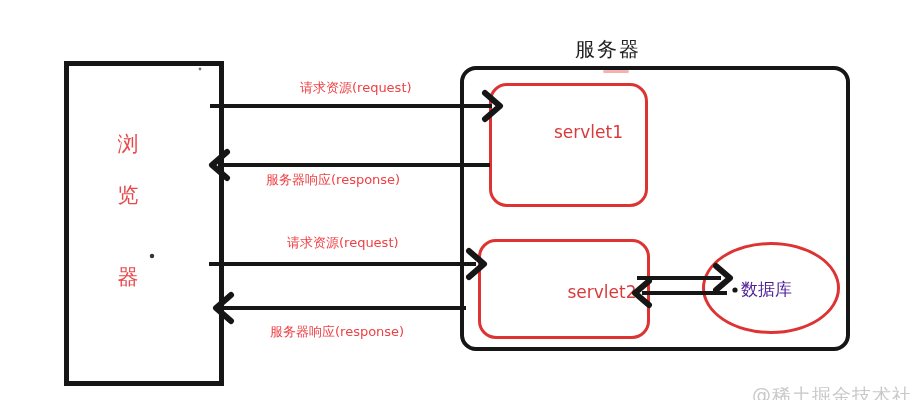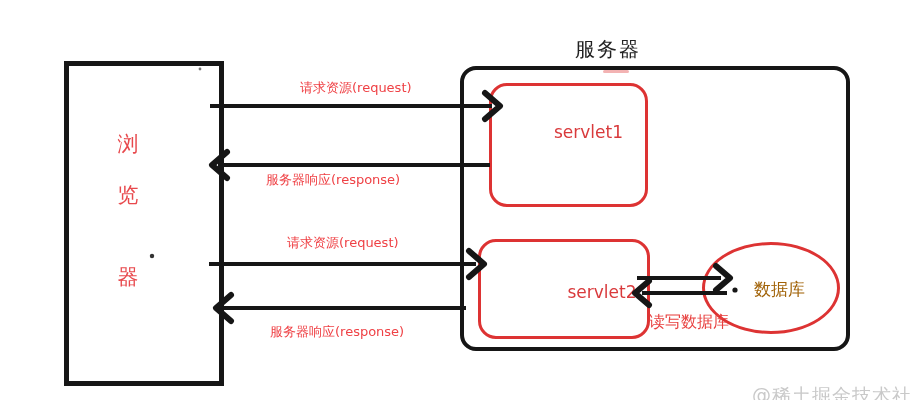--- a/index.html
+++ b/index.html
@@ -29,21 +29,21 @@
   .database-ellipse{
     left:702px;top:242px;width:132px;height:86px;
     border:3px solid #dd3333;border-radius:50%;background:transparent;
   }
 
   
   .server-title{left:575px;top:36px;font-size:20px;color:#222;letter-spacing:2px;}
   .flow-label{font-size:13px;color:#ef4145;white-space:nowrap;}
   .browser-char{left:116px;width:24px;text-align:center;font-size:21px;color:#e8494d;}
   .servlet-label{left:0;right:0;text-align:center;font-size:17px;color:#d93a3c;padding-left:40px;}
-  .db-label{left:741px;top:278px;font-size:17px;color:#a16207;margin-left:13px;}
+  .db-label{left:741px;top:278px;font-size:17px;color:#4c1d95;}
   .db-rw-label{left:649px;top:312px;font-size:16px;color:#e8403f;}
   .watermark{left:752px;top:383px;font-size:19px;color:#c9c9c9;letter-spacing:1px;}
   .red-smudge{left:603px;top:70px;width:26px;height:3px;background:#f0a0a0;border-radius:2px;opacity:.8;}
 
   svg.arrow-layer{left:0;top:0;pointer-events:none;}
   .aline{stroke:#161616;stroke-width:4;fill:none;}
   .ahead{stroke:#161616;stroke-width:6;fill:none;stroke-linecap:round;stroke-linejoin:round;}
 </style>
 </head>
 <body>
@@ -96,17 +96,16 @@
     </g>
     <circle cx="735" cy="290" r="2.6" fill="#161616"></circle>
     <circle cx="152" cy="256" r="2.2" fill="#333333"></circle>
     <circle cx="200" cy="69" r="1.4" fill="#777777"></circle>
   </svg>
 
   <div class="abs flow-label" style="left:300px;top:79px;">请求资源(request)</div>
   <div class="abs flow-label" style="left:266px;top:171px;">服务器响应(response)</div>
   <div class="abs flow-label" style="left:287px;top:234px;">请求资源(request)</div>
   <div class="abs flow-label" style="left:270px;top:323px;">服务器响应(response)</div>
-  <div class="abs db-rw-label">读写数据库</div>
 
   <div class="abs watermark">@稀土掘金技术社区</div>
 
 </div>
 
 </body></html>

